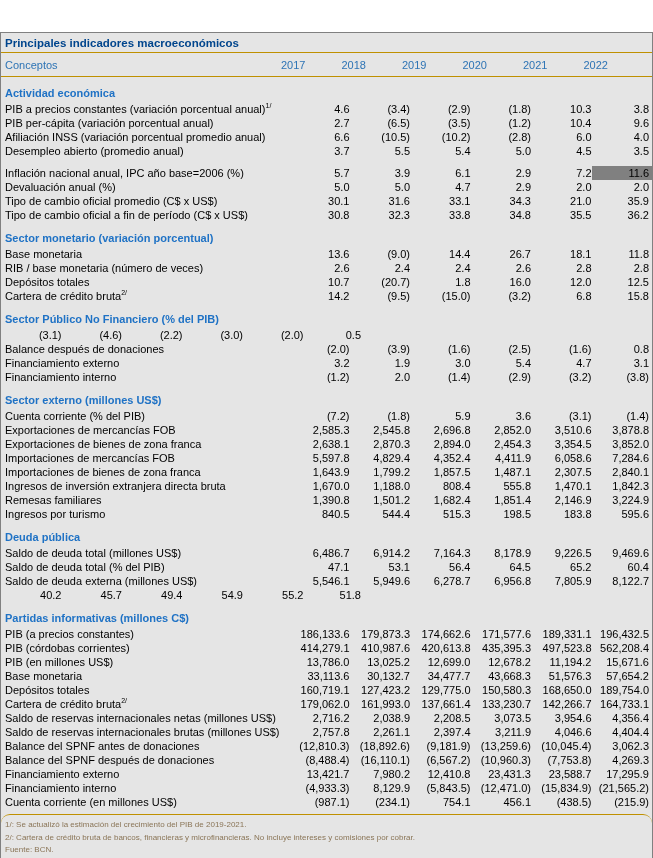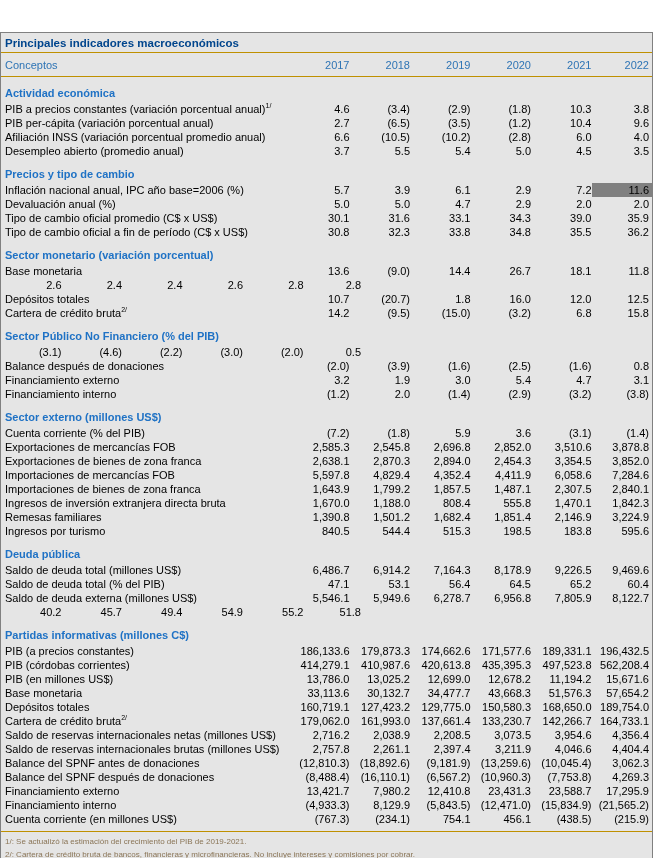--- a/index.html
+++ b/index.html
@@ -14,42 +14,43 @@
     background:#e5e5e5;overflow:hidden;
     font-family:"Liberation Sans",sans-serif;font-size:11px;color:#000;margin-top:32px;
   }
   .title{
     color:var(--title_blue);font-weight:bold;font-size:11.5px;
     padding:3px 4px 2px 4px;line-height:14px;
     border-bottom:1px solid var(--gold_line);
   }
   .colheader{
     display:flex;align-items:flex-end;
-    padding:6px 0 4px 0;line-height:13px;
+    padding:6px 8px 4px 0;line-height:13px;
     border-bottom:1px solid var(--gold_line);
     color:var(--header_blue);
   }
   .colheader .concept{flex:1;padding-left:4px;}
-  .year{width:60.5px;text-align:right;}
+  .year{width:60.5px;}
   .year:last-child{padding-right:3px;width:57.5px;}
   .section{margin-top:8px;}
   .section-name{
     color:var(--section_blue);font-weight:bold;
     padding:1px 4px 2px 4px;line-height:14px;
   }
   .row{display:flex;height:14px;line-height:14px;}
   .row .label{flex:1;padding-left:4px;white-space:nowrap;overflow:hidden;}
   .row .label sup{font-size:7px;line-height:0;}
   .cell{width:60.5px;text-align:right;}
   .cell:last-child{padding-right:3px;width:57.5px;}
   .cell.hl{background:var(--highlight_gray);}
   .footnotes{
     margin-top:5px;border-top:1px solid var(--gold_line);
     padding:4px 4px 2px 4px;color:var(--footnote_brown);
     font-size:8px;
+    border-radius:9px;
   }
   .footnote-line{line-height:12.5px;white-space:nowrap;overflow:hidden;}
 </style>
 </head>
 <body>
 
 <div class="page">
   <div class="title">Principales indicadores macroeconómicos</div>
 
   <div class="colheader">
@@ -100,21 +101,20 @@
             <div class="cell">5.5</div>
             <div class="cell">5.4</div>
             <div class="cell">5.0</div>
             <div class="cell">4.5</div>
             <div class="cell">3.5</div>
           </div>
         </div>
   </div>
 
   <div class="section">
-    <div class="section-name">Precios y tipo de cambio</div>
     <div>
           <div class="row">
             <div class="label">Inflación nacional anual, IPC año base=2006 (%)</div>
             <div class="cell">5.7</div>
             <div class="cell">3.9</div>
             <div class="cell">6.1</div>
             <div class="cell">2.9</div>
             <div class="cell">7.2</div>
             <div class="cell hl">11.6</div>
           </div>
@@ -126,21 +126,21 @@
             <div class="cell">2.9</div>
             <div class="cell">2.0</div>
             <div class="cell">2.0</div>
           </div>
           <div class="row">
             <div class="label">Tipo de cambio oficial promedio (C$ x US$)</div>
             <div class="cell">30.1</div>
             <div class="cell">31.6</div>
             <div class="cell">33.1</div>
             <div class="cell">34.3</div>
-            <div class="cell">39.0</div>
+            <div class="cell">21.0</div>
             <div class="cell">35.9</div>
           </div>
           <div class="row">
             <div class="label">Tipo de cambio oficial a fin de período (C$ x US$)</div>
             <div class="cell">30.8</div>
             <div class="cell">32.3</div>
             <div class="cell">33.8</div>
             <div class="cell">34.8</div>
             <div class="cell">35.5</div>
             <div class="cell">36.2</div>
@@ -154,20 +154,21 @@
           <div class="row">
             <div class="label">Base monetaria</div>
             <div class="cell">13.6</div>
             <div class="cell">(9.0)</div>
             <div class="cell">14.4</div>
             <div class="cell">26.7</div>
             <div class="cell">18.1</div>
             <div class="cell">11.8</div>
           </div>
           <div class="row">
+            <div class="label">RIB / base monetaria (número de veces)</div>
             <div class="cell">2.6</div>
             <div class="cell">2.4</div>
             <div class="cell">2.4</div>
             <div class="cell">2.6</div>
             <div class="cell">2.8</div>
             <div class="cell">2.8</div>
           </div>
           <div class="row">
             <div class="label">Depósitos totales</div>
             <div class="cell">10.7</div>
@@ -455,21 +456,21 @@
             <div class="label">Financiamiento interno</div>
             <div class="cell">(4,933.3)</div>
             <div class="cell">8,129.9</div>
             <div class="cell">(5,843.5)</div>
             <div class="cell">(12,471.0)</div>
             <div class="cell">(15,834.9)</div>
             <div class="cell">(21,565.2)</div>
           </div>
           <div class="row">
             <div class="label">Cuenta corriente (en millones US$)</div>
-            <div class="cell">(767.3)</div>
+            <div class="cell">(987.1)</div>
             <div class="cell">(234.1)</div>
             <div class="cell">754.1</div>
             <div class="cell">456.1</div>
             <div class="cell">(438.5)</div>
             <div class="cell">(215.9)</div>
           </div>
         </div>
   </div>
 </div>
 

